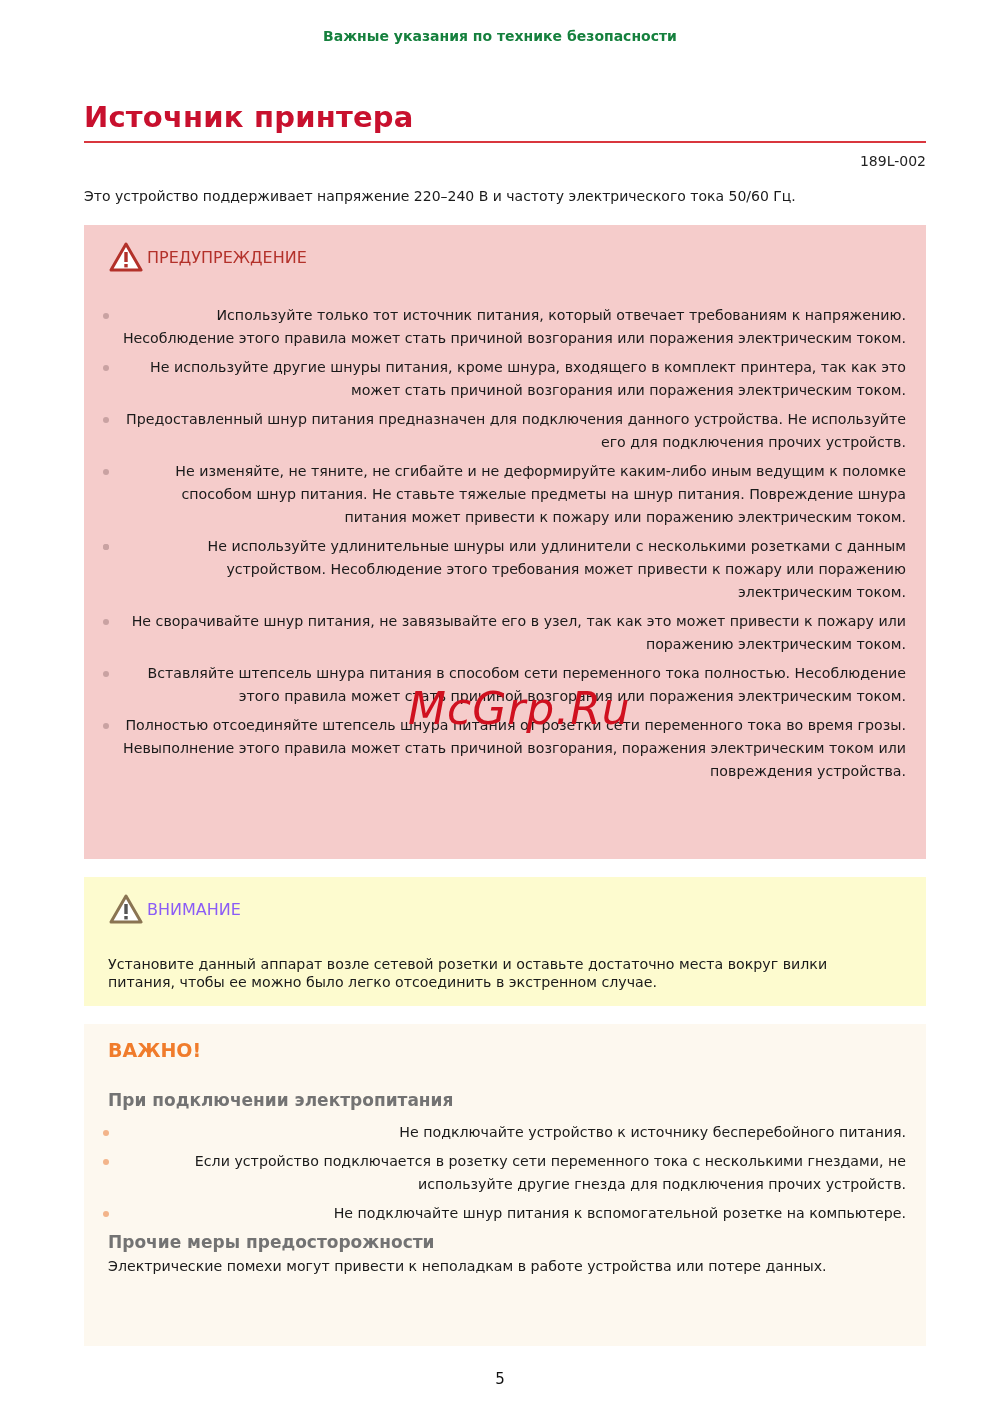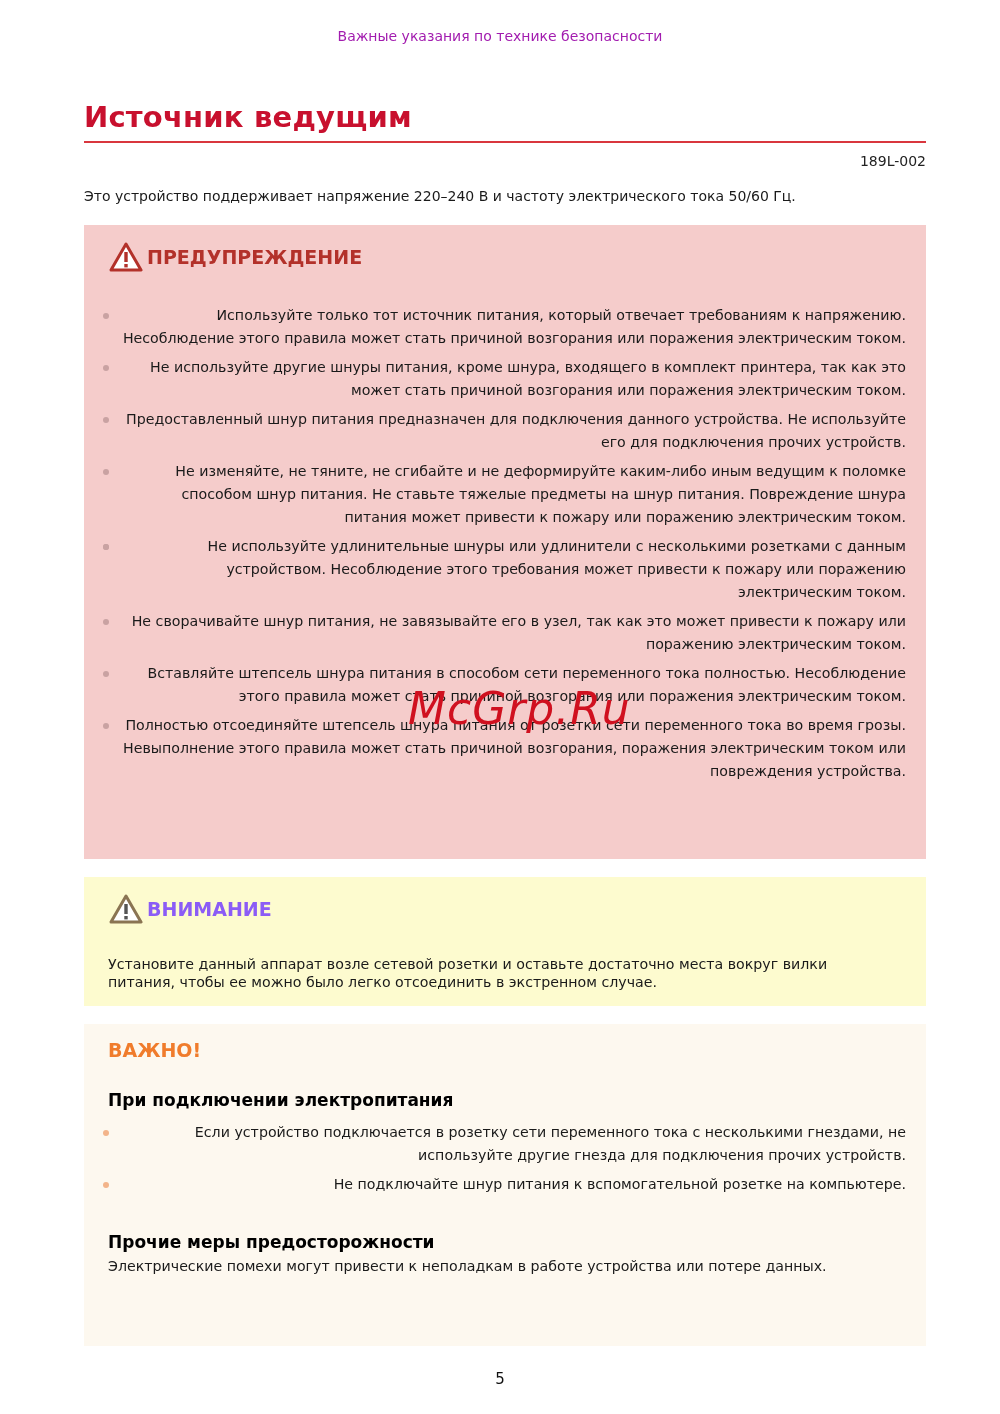--- a/index.html
+++ b/index.html
@@ -1,21 +1,21 @@
 <!DOCTYPE html>
 <html><head>
   <meta charset="utf-8">
   <style>
     * { box-sizing: border-box; margin: 0; padding: 0; }
     html, body { width: 1000px; height: 1414px; background: #ffffff; }
     body { position: relative; font-family: "DejaVu Sans", sans-serif; color: #1a1a1a; overflow: hidden; }
 
     .running-header {
       position: absolute; top: 28px; left: 0; width: 1000px;
-      text-align: center; font-size: 14px; color: #a21caf;
+      text-align: center; font-size: 14px; color: #15803d; font-weight: bold;
     }
     .page-title {
       position: absolute; top: 100px; left: 84px;
       font-size: 29px; font-weight: bold; color: #c8102e;
       letter-spacing: 0.2px;
     }
     .title-rule {
       position: absolute; top: 141px; left: 84px; width: 842px; height: 2px;
       background: #d9363e;
     }
@@ -28,21 +28,21 @@
       font-size: 14px; color: #1a1a1a;
     }
 
     .box { position: absolute; left: 84px; width: 842px; }
     .box-warning { top: 225px; height: 634px; background: #f5cccb; }
     .box-caution { top: 877px; height: 129px; background: #fdfbcf; }
     .box-important { top: 1024px; height: 322px; background: #fdf8ef; }
 
     .box-heading {
       position: absolute; display: flex; align-items: center;
-      font-weight: bold; font-size: 19px;
+      font-weight: normal; font-size: 16px;
     }
     .warning-heading { top: 17px; left: 25px; color: #b3312a; }
     .caution-heading { top: 17px; left: 25px; color: #8b5cf6; }
     .heading-icon { width: 34px; height: 30px; margin-right: 4px; }
 
     .bullet-list { position: absolute; left: 14px; right: 20px; list-style: none; text-align: right; }
     .bullet-list li {
       position: relative; padding-left: 22px;
       font-size: 14.2px; line-height: 23px; margin-bottom: 6px;
     }
@@ -56,21 +56,21 @@
       position: absolute; top: 78px; left: 24px; right: 30px;
       font-size: 14.2px; line-height: 18px;
     }
 
     .important-title {
       position: absolute; top: 15px; left: 24px;
       font-size: 19px; font-weight: bold; color: #f07c2c;
     }
     .sub-heading {
       position: absolute; left: 24px;
-      font-size: 17px; font-weight: bold; color: #000000;
+      font-size: 17px; font-weight: bold; color: #737373;
     }
     .sub1 { top: 66px; }
     .sub2 { top: 208px; }
     .important-list { top: 97px; }
     .important-list li { margin-bottom: 6px; }
     .important-list .dot { background: #f3b48a; }
     .other-text {
       position: absolute; top: 232px; left: 24px;
       font-size: 14.2px; line-height: 20px;
     }
@@ -83,21 +83,21 @@
     .page-number {
       position: absolute; top: 1370px; left: 0; width: 1000px;
       text-align: center; font-size: 15px; color: #111;
     }
   </style>
 </head>
 <body>
 
 <div class="running-header">Важные указания по технике безопасности</div>
 
-<h1 class="page-title">Источник ведущим</h1>
+<h1 class="page-title">Источник принтера</h1>
 <div class="title-rule"></div>
 <div class="doc-code">189L-002</div>
 <p class="intro">Это устройство поддерживает напряжение 220–240 В и частоту электрического тока 50/60 Гц.</p>
 
 <section class="box box-warning">
   <div class="box-heading warning-heading">
     <svg class="heading-icon" viewBox="0 0 34 30">
       <path d="M17 2 L32 28 L2 28 Z" fill="#ffffff" stroke="#b3312a" stroke-width="3" stroke-linejoin="round"></path>
       <rect x="15.3" y="10" width="3.4" height="10" fill="#b3312a"></rect>
       <rect x="15.3" y="22" width="3.4" height="3.4" fill="#b3312a"></rect>
@@ -126,20 +126,21 @@
     </svg>
     <span>ВНИМАНИЕ</span>
   </div>
   <p class="caution-text">Установите данный аппарат возле сетевой розетки и оставьте достаточно места вокруг вилки питания, чтобы ее можно было легко отсоединить в экстренном случае.</p>
 </section>
 
 <section class="box box-important">
   <div class="important-title">ВАЖНО!</div>
   <h2 class="sub-heading sub1">При подключении электропитания</h2>
   <ul class="bullet-list important-list">
+    <li><span class="dot"></span><span>Не подключайте устройство к источнику бесперебойного питания.</span></li>
     <li><span class="dot"></span><span>Если устройство подключается в розетку сети переменного тока с несколькими гнездами, не используйте другие гнезда для подключения прочих устройств.</span></li>
     <li><span class="dot"></span><span>Не подключайте шнур питания к вспомогательной розетке на компьютере.</span></li>
   </ul>
   <h2 class="sub-heading sub2">Прочие меры предосторожности</h2>
   <p class="other-text">Электрические помехи могут привести к неполадкам в работе устройства или потере данных.</p>
 </section>
 
 <div class="watermark">McGrp.Ru</div>
 
 <div class="page-number">5</div>

